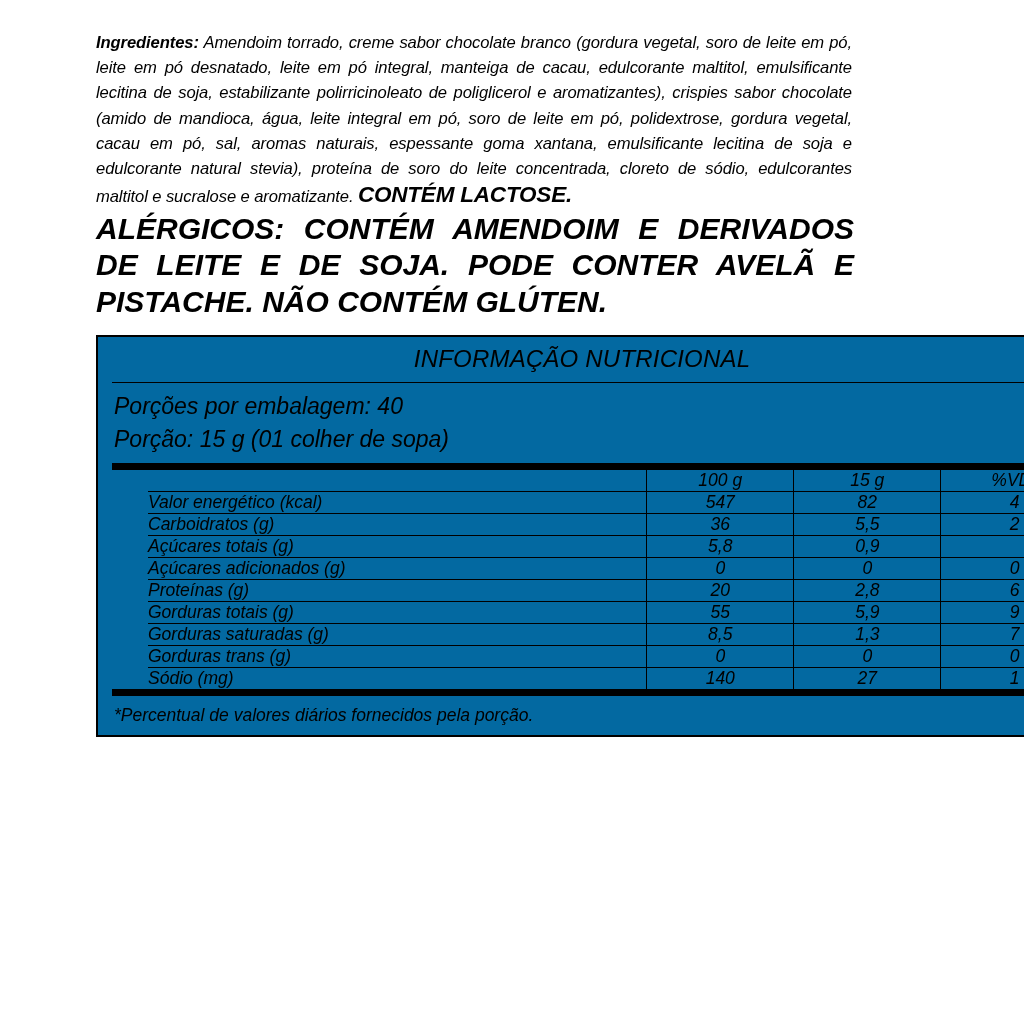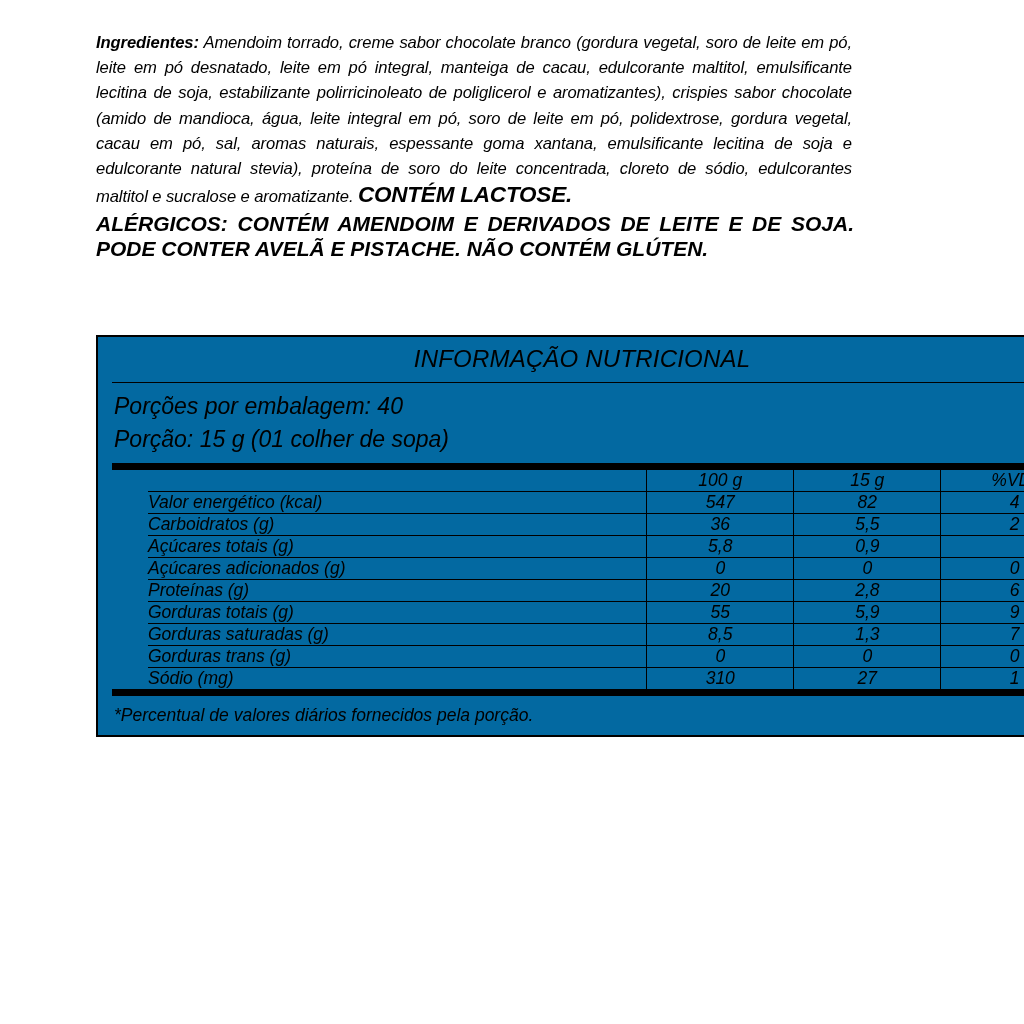--- a/index.html
+++ b/index.html
@@ -29,21 +29,21 @@
   .ingredients .lead { font-weight: bold; }
   .ingredients .body { font-weight: normal; }
   .caps {
     display: inline;
     font-size: 22.5px;
     font-weight: bold;
     letter-spacing: -0.2px;
     line-height: 1.22;
   }
   .caps-block {
-    font-size: 21px;
+    font-size: 30px;
     font-weight: bold;
     letter-spacing: 0px;
     line-height: 1.22;
     padding-right: 78px;
     text-align: justify;
     margin-top: 1px;
   }
 
   
   .nutri {
@@ -193,21 +193,21 @@
               <td class="col-v cellpad">7</td>
             </tr>
             <tr class="rowline">
               <td class="col-name cellpad indent1">Gorduras trans (g)</td>
               <td class="col-v cellpad">0</td>
               <td class="col-v cellpad">0</td>
               <td class="col-v cellpad">0</td>
             </tr>
             <tr class="rowline">
               <td class="col-name cellpad">Sódio (mg)</td>
-              <td class="col-v cellpad">310</td>
+              <td class="col-v cellpad">140</td>
               <td class="col-v cellpad">27</td>
               <td class="col-v cellpad">1</td>
             </tr>
           </tbody>
       </table>
     </div>
 
     <div class="rule-thick-bottom"></div>
     <div class="footnote">*Percentual de valores diários fornecidos pela porção.</div>
   </div>

